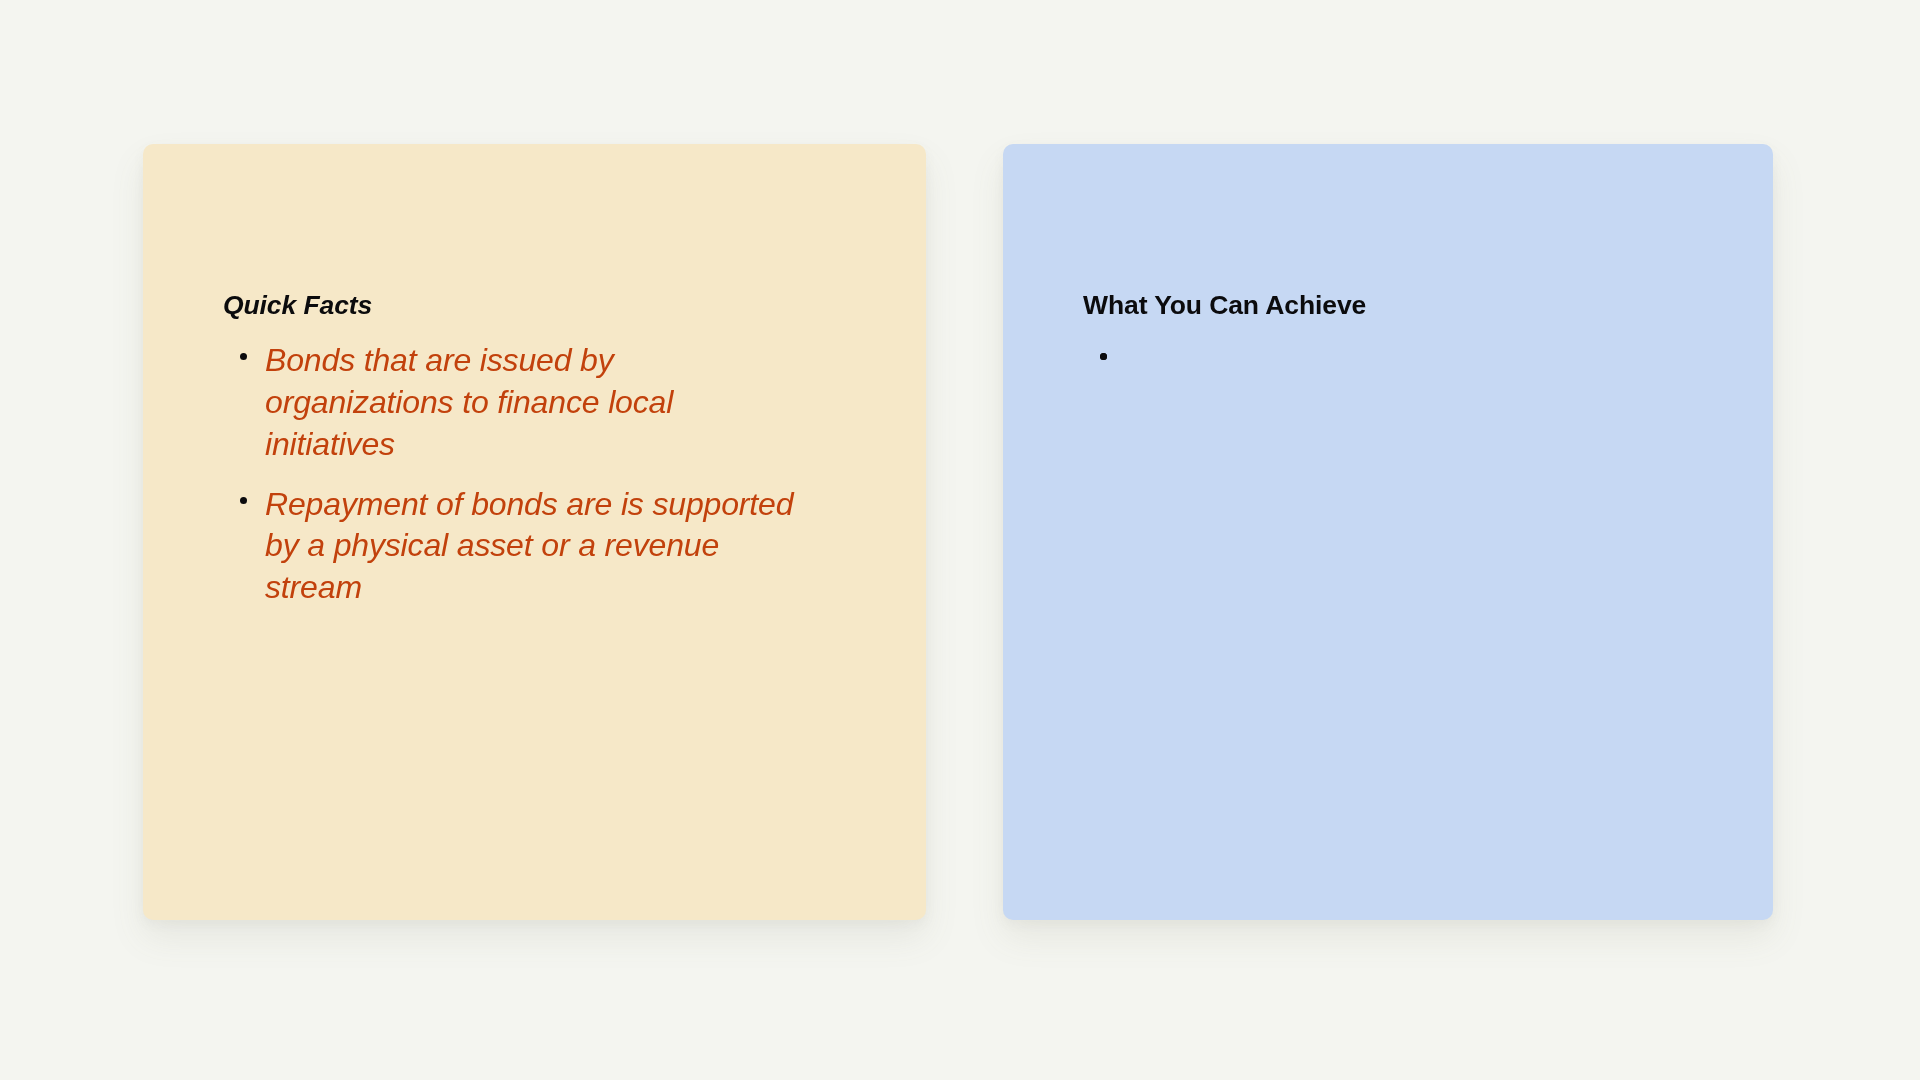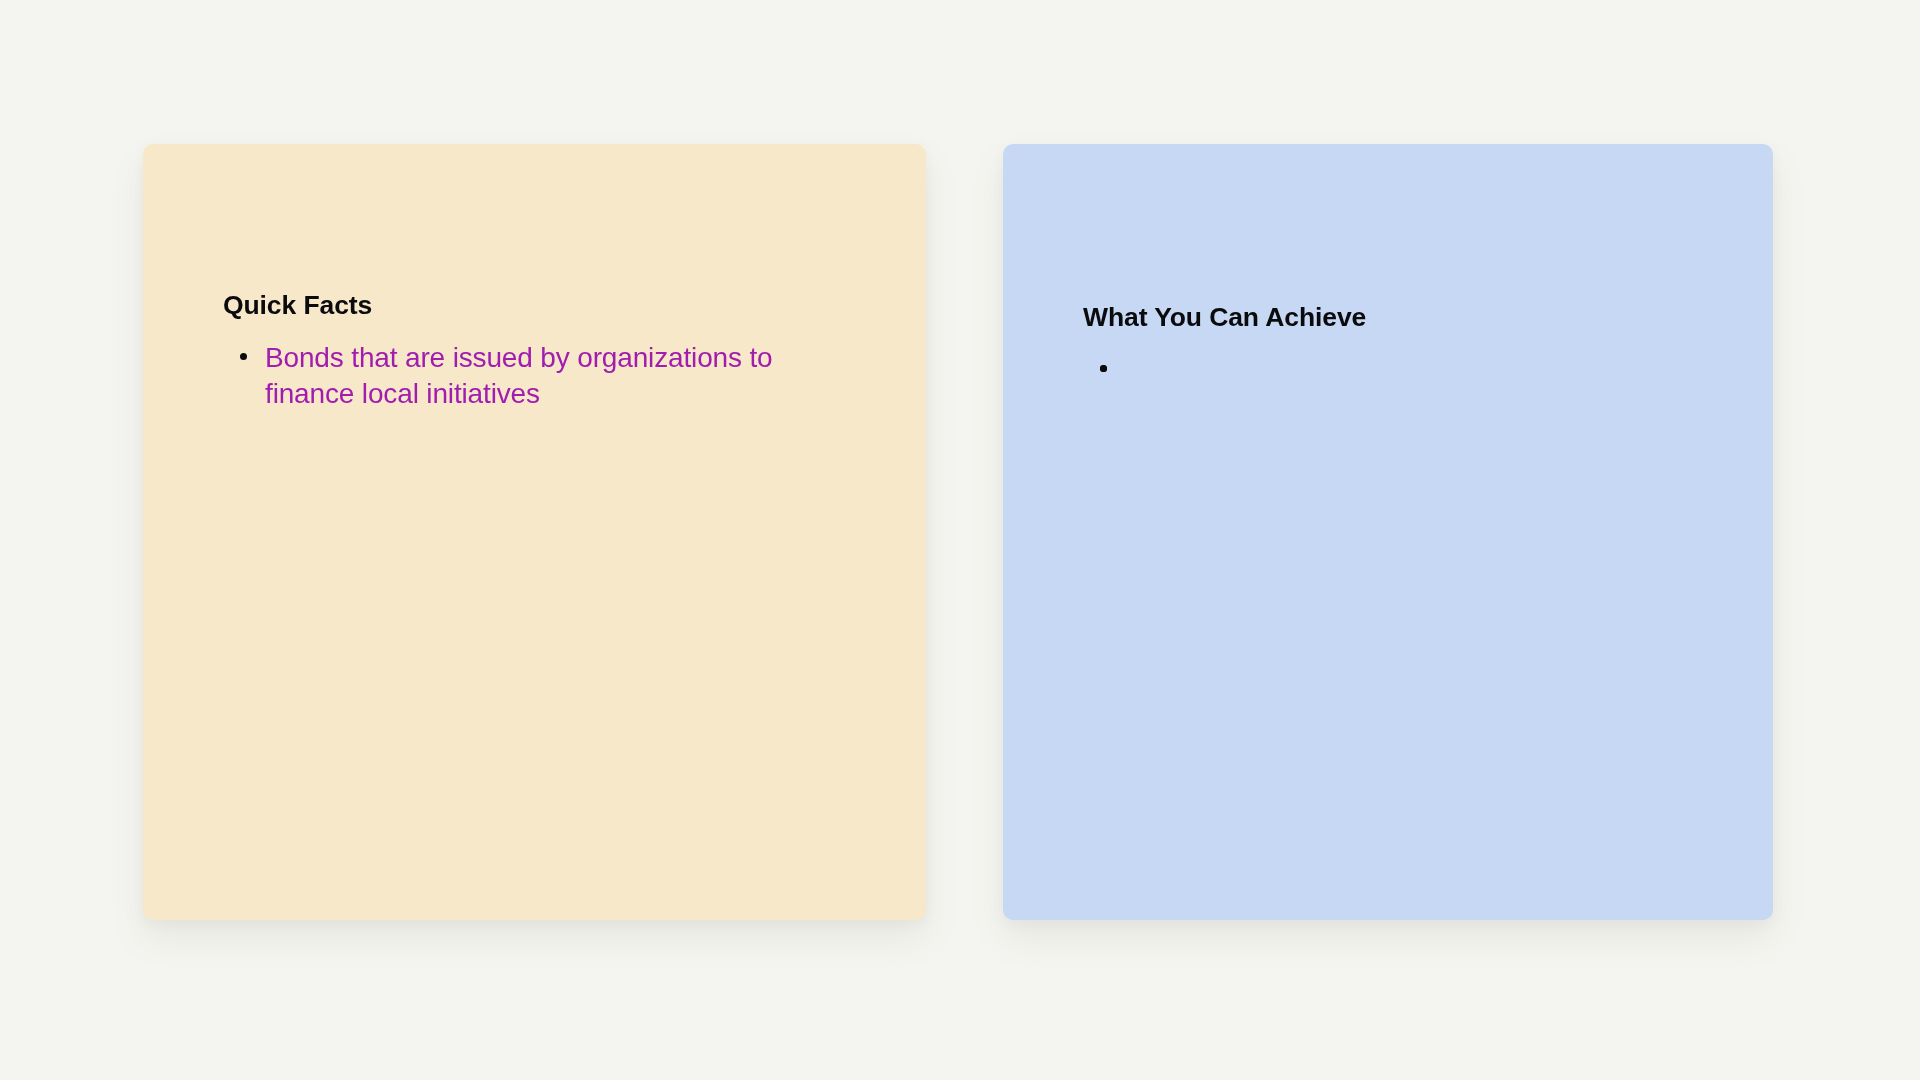--- a/index.html
+++ b/index.html
@@ -49,21 +49,21 @@
   .card-inner {
     position: absolute;
     left: 0;
     top: 0;
     width: 100%;
     padding-top: 146px;
     box-sizing: border-box;
   }
 
   #card-quick-facts .card-inner { padding-left: 80px; padding-right: 60px; }
-  #card-achieve   .card-inner { padding-left: 80px; padding-right: 60px; margin-top: 12px; }
+  #card-achieve   .card-inner { padding-left: 80px; padding-right: 60px; }
 
   .card-title {
     font-size: 26.5px;
     font-weight: bold;
     color: #0b0b0d;
     letter-spacing: -0.1px;
     line-height: 1.2;
     margin: 0 0 18px 0;
     padding: 0;
   }
@@ -71,23 +71,23 @@
   .bullet-list {
     margin: 0;
     padding: 0;
     list-style: none;
   }
 
   .bullet-item {
     position: relative;
     padding-left: 42px;
     margin-bottom: 18px;
-    font-size: 28px;
+    font-size: 32px;
     line-height: 1.31;
-    color: #a21caf;
+    color: #c2410c;
     letter-spacing: -0.15px;
     max-width: 540px;
   }
 
   .bullet-item:last-child {
     margin-bottom: 0;
   }
 
   .bullet-dot {
     position: absolute;
@@ -101,27 +101,31 @@
 
   #card-achieve .bullet-item {
     max-width: 520px;
   }
 </style>
 </head>
 <body style="background: rgb(244, 245, 240);">
 
 <div id="page" style="background: rgb(244, 245, 240);">
 
-  <section class="card" id="card-quick-facts" style="background: rgb(246, 232, 200);">
+  <section class="card" id="card-quick-facts" style="background: rgb(246, 232, 200); font-style: italic;">
     <div class="card-inner">
       <h2 class="card-title">Quick Facts</h2>
       <ul class="bullet-list">
         <li class="bullet-item">
           <span class="bullet-dot"></span>
           <span>Bonds that are issued by organizations to finance local initiatives</span>
+        </li>
+        <li class="bullet-item">
+          <span class="bullet-dot"></span>
+          <span>Repayment of bonds are is supported by a physical asset or a revenue stream</span>
         </li>
       </ul>
     </div>
   </section>
 
   <section class="card" id="card-achieve" style="background: rgb(198, 216, 243);">
     <div class="card-inner">
       <h2 class="card-title">What You Can Achieve</h2>
       <ul class="bullet-list">
         <li class="bullet-item">

